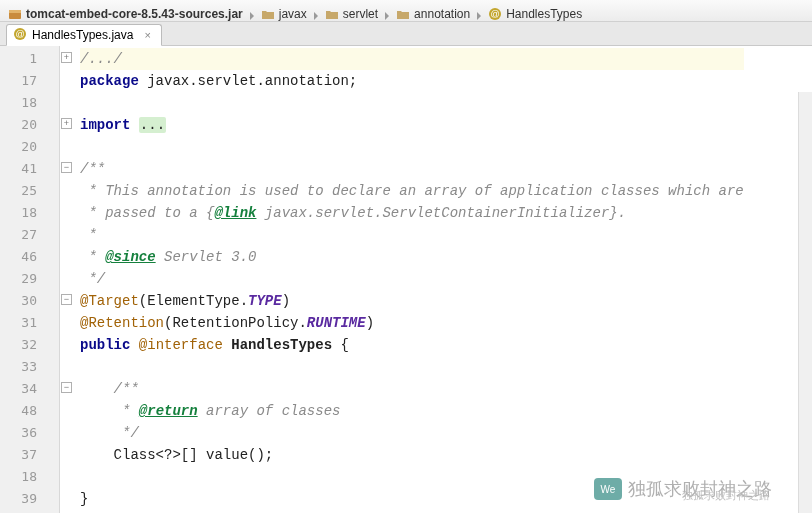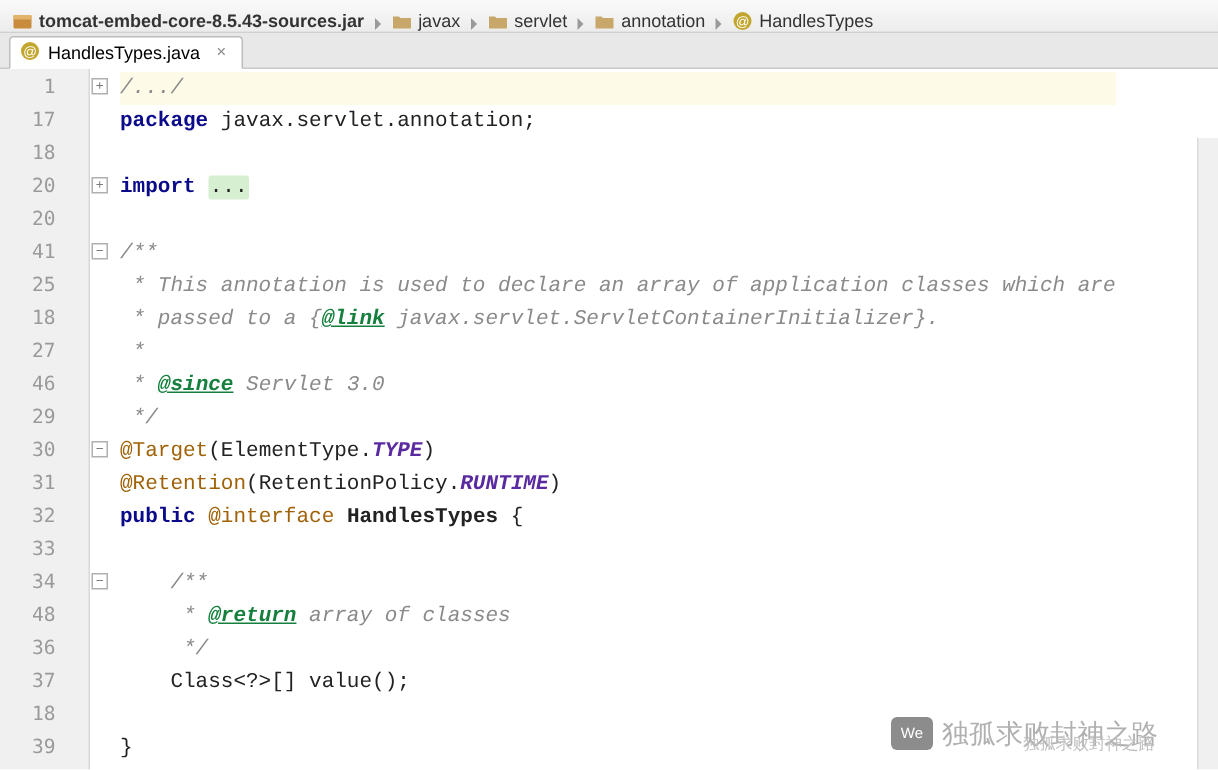--- a/index.html
+++ b/index.html
@@ -126,21 +126,21 @@
   }
   .watermark {
     position:absolute; right:40px; bottom:12px;
     text-align:right;
     color:#b9b9b9;
     pointer-events:none;
     display:flex; align-items:center; gap:6px;
   }
   .watermark .wm-logo {
     width:28px; height:22px; border-radius:4px;
-    background:#404040; opacity:.6;
+    background:#0f766e; opacity:.6;
     display:flex; align-items:center; justify-content:center;
     color:#fff; font-size:10px;
   }
   .watermark .wm-txt1 { font-size:18px; color:#b0b0b0; font-weight:500;}
   .watermark .wm-txt2 { font-size:11px; color:#c0c0c0; position:absolute; right:2px; bottom:-2px;}
   .ico svg { width:14px; height:14px;}
 </style>
 </head>
 <body>
 

